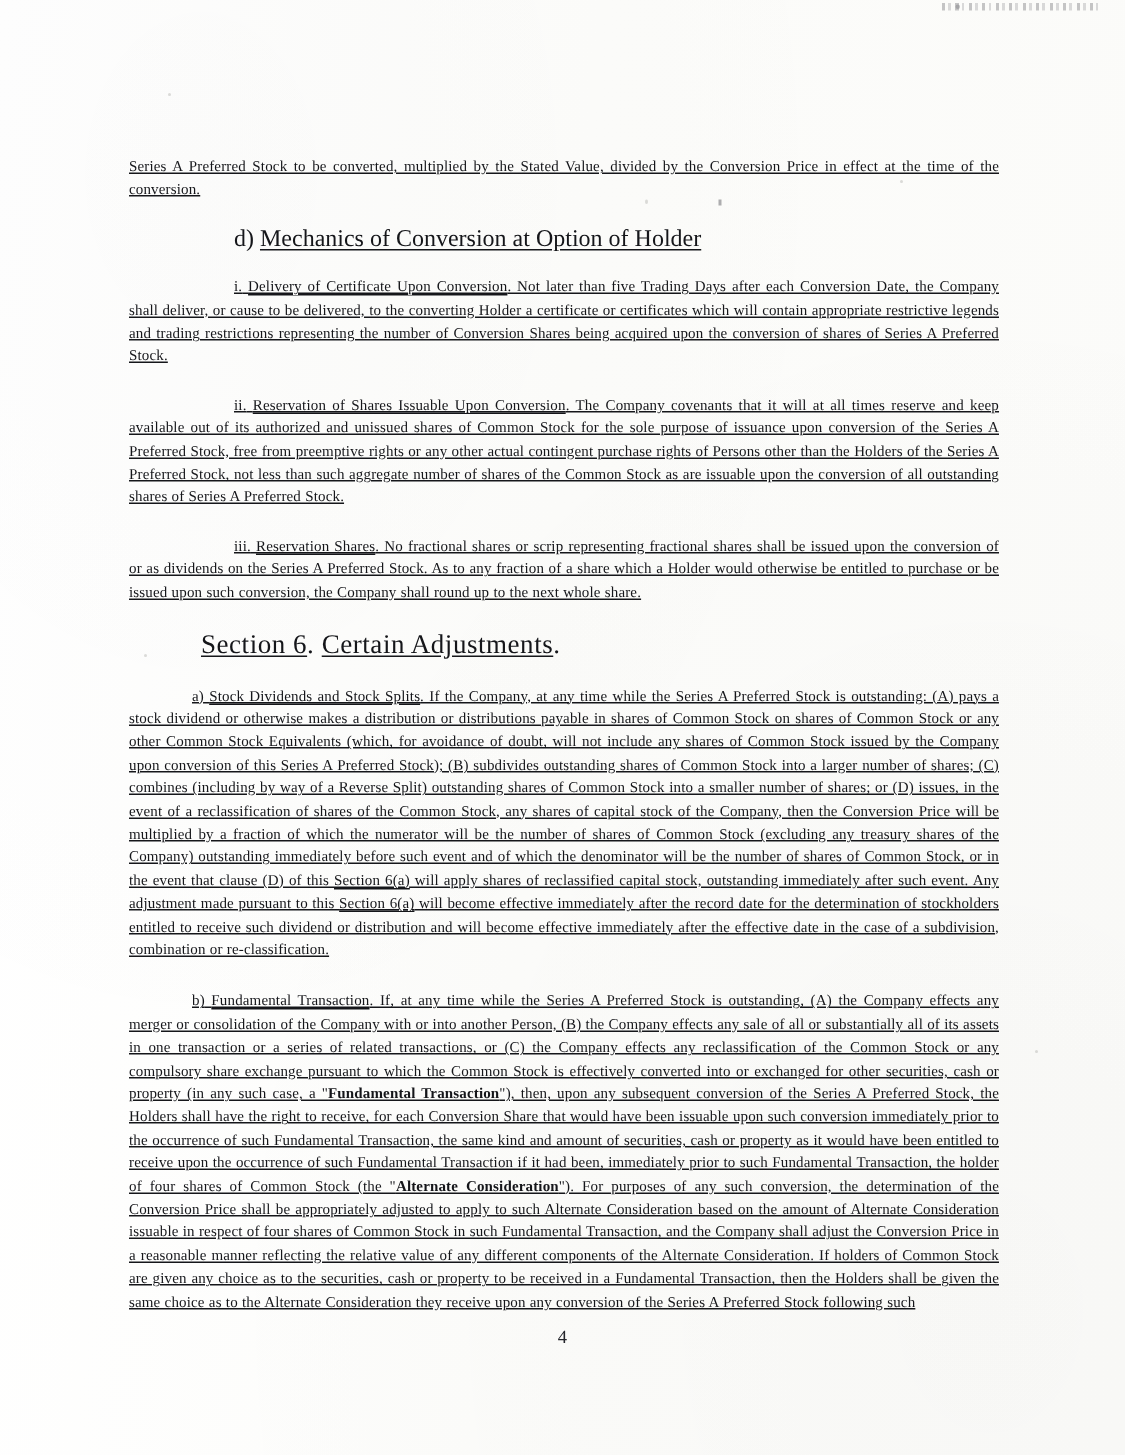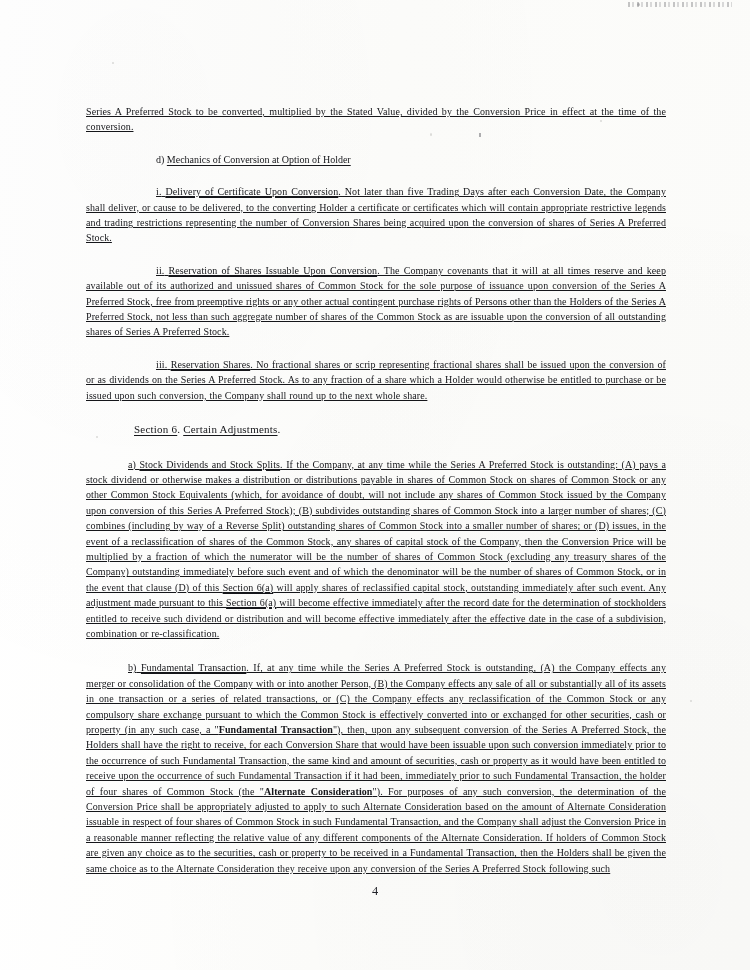--- a/index.html
+++ b/index.html
@@ -85,27 +85,27 @@
     word-spacing: 0.02em;
     text-decoration: underline;
   }
   .gap-md { height: 17px; }
   .gap-lg { height: 19px; }
   .u { text-decoration: underline; text-underline-offset: 1.6px; }
   .b { font-weight: bold; }
 
   .heading-line {
     margin: 0;
-    font-size: 10px;
+    font-size: 16px;
     line-height: 15.4px;
     padding-left: 70px;
   }
   .section-heading {
     margin: 0;
-    font-size: 11px;
+    font-size: 18px;
     line-height: 15.4px;
     padding-left: 48px;
     letter-spacing: .02em;
   }
   .roman-indent { display: inline-block; width: 70px; }
 
   .page-number {
     position: absolute;
     left: 0;
     right: 0;

